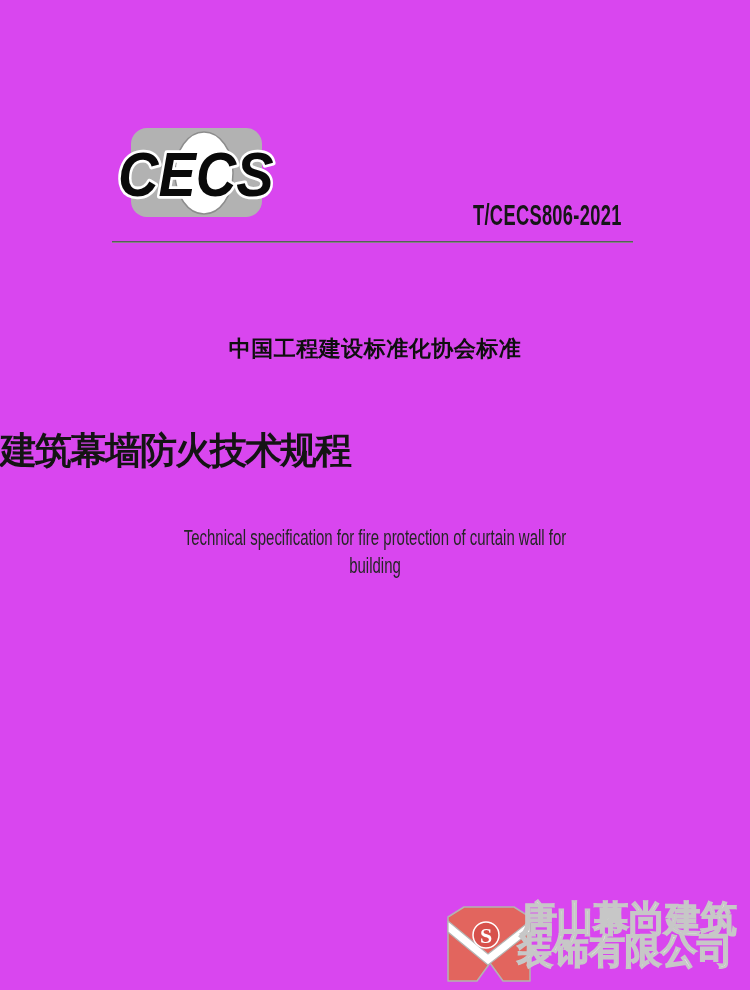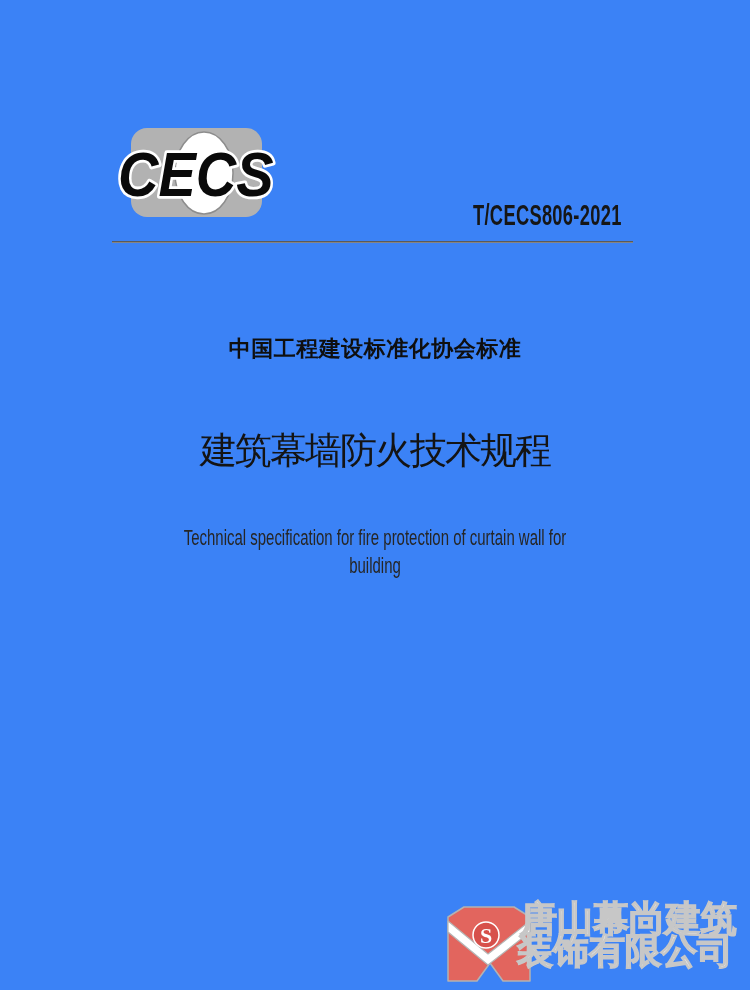--- a/index.html
+++ b/index.html
@@ -3,21 +3,21 @@
 <meta charset="utf-8">
 <style>
   * { margin: 0; padding: 0; box-sizing: border-box; }
   html, body { background: #ffffff; }
   body { font-family: "Liberation Sans", sans-serif; }
 
   .page {
     position: relative;
     width: 750px;
     height: 990px;
-    background: #3b82f6;
+    background: #d946ef;
     overflow: hidden;
     padding-left: 47px;
   }
 
   
   .cecs-logo {
     position: absolute;
     left: 116px;
     top: 124px;
     width: 166px;
@@ -63,24 +63,23 @@
     letter-spacing: 0.5px;
     color: #0f0f0f;
   }
 
   
   .title-cn {
     position: absolute;
     left: 0;
     top: 427px;
     width: 750px;
-    text-align: center;
     font-size: 37px;
     line-height: 48px;
-    font-weight: 400;
+    font-weight: 700;
     letter-spacing: -2px;
     color: #141414;
   }
 
   
   .title-en {
     position: absolute;
     left: 0;
     top: 524px;
     width: 750px;

